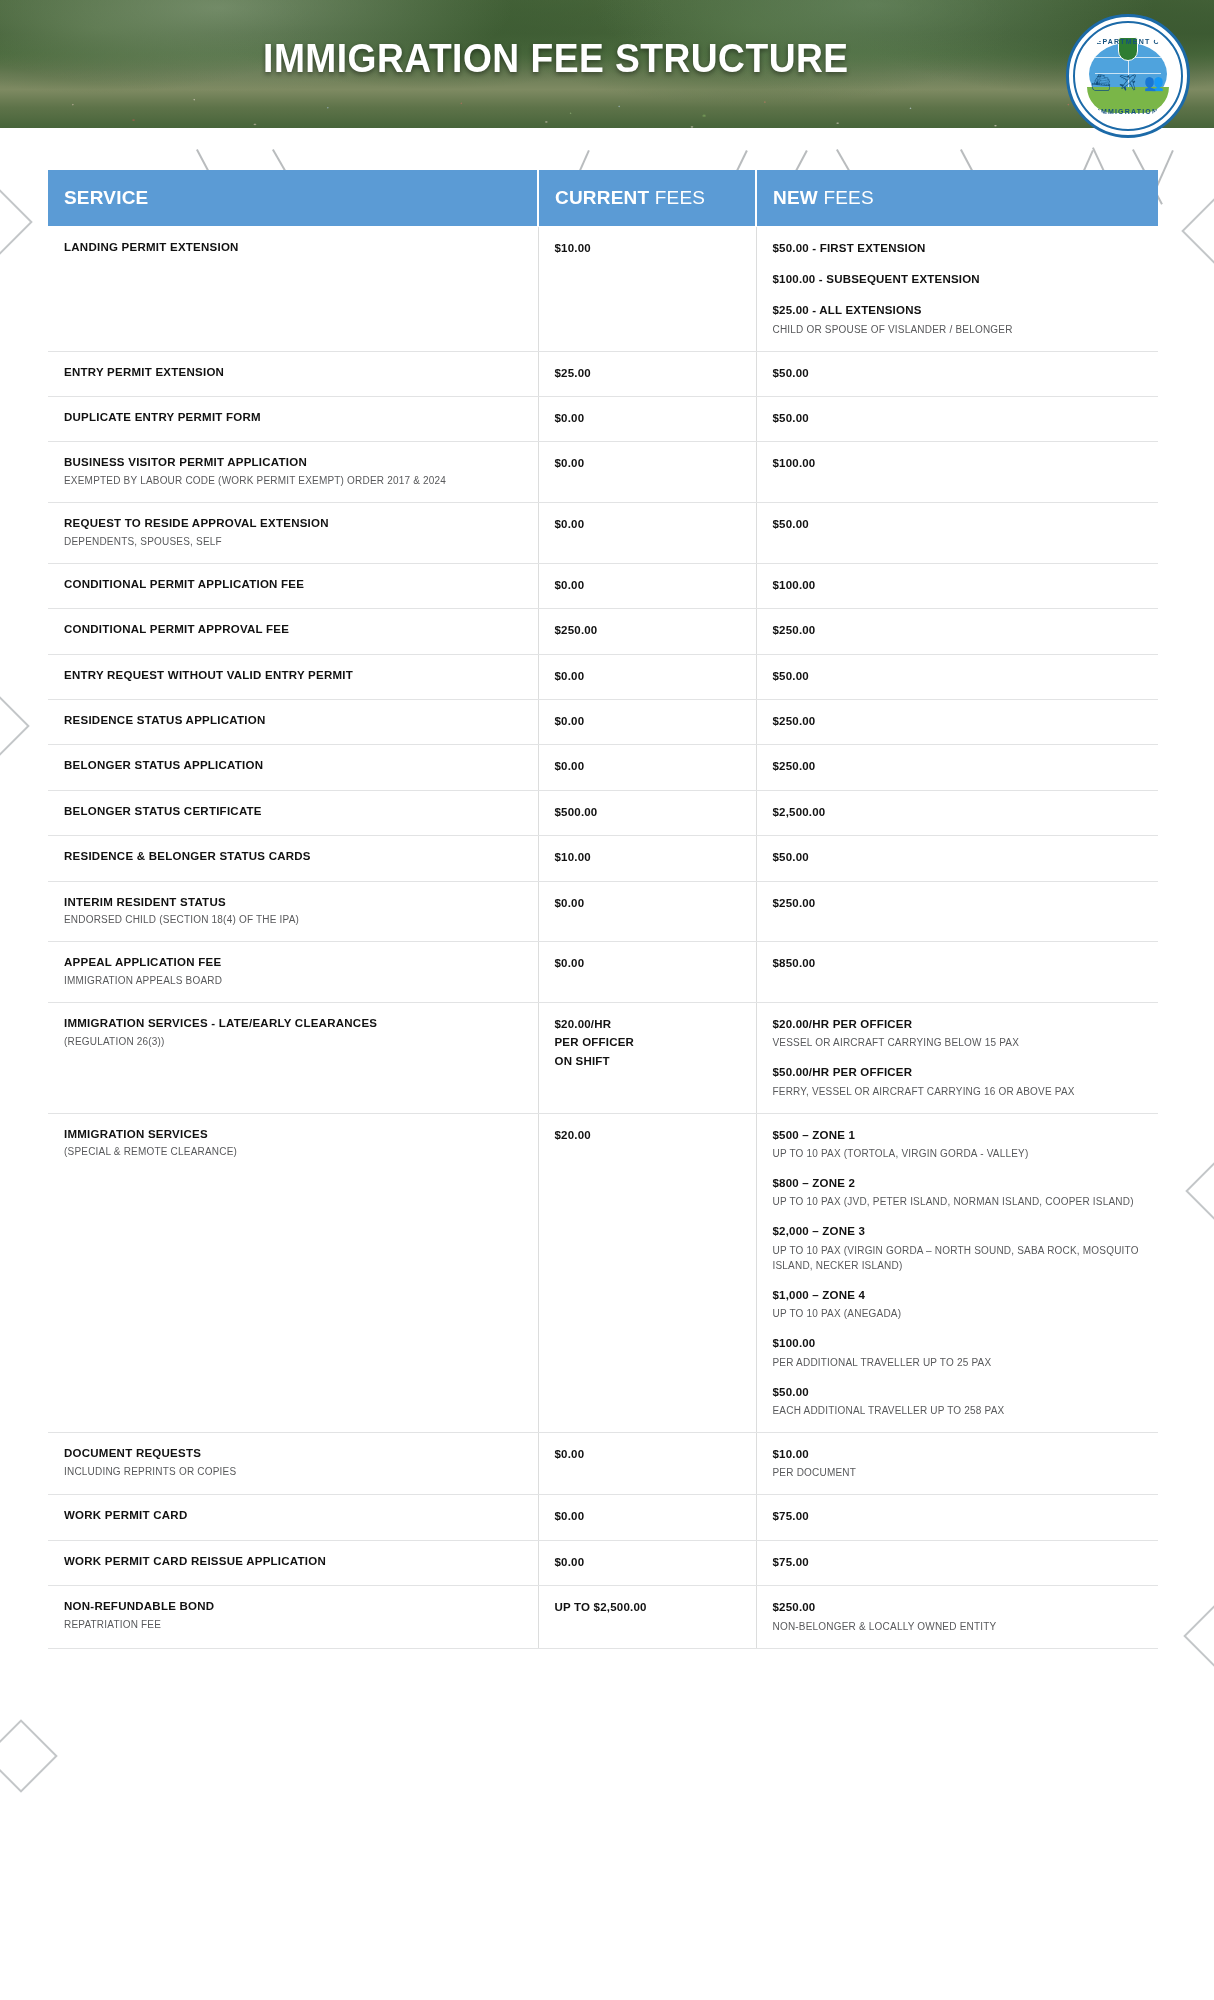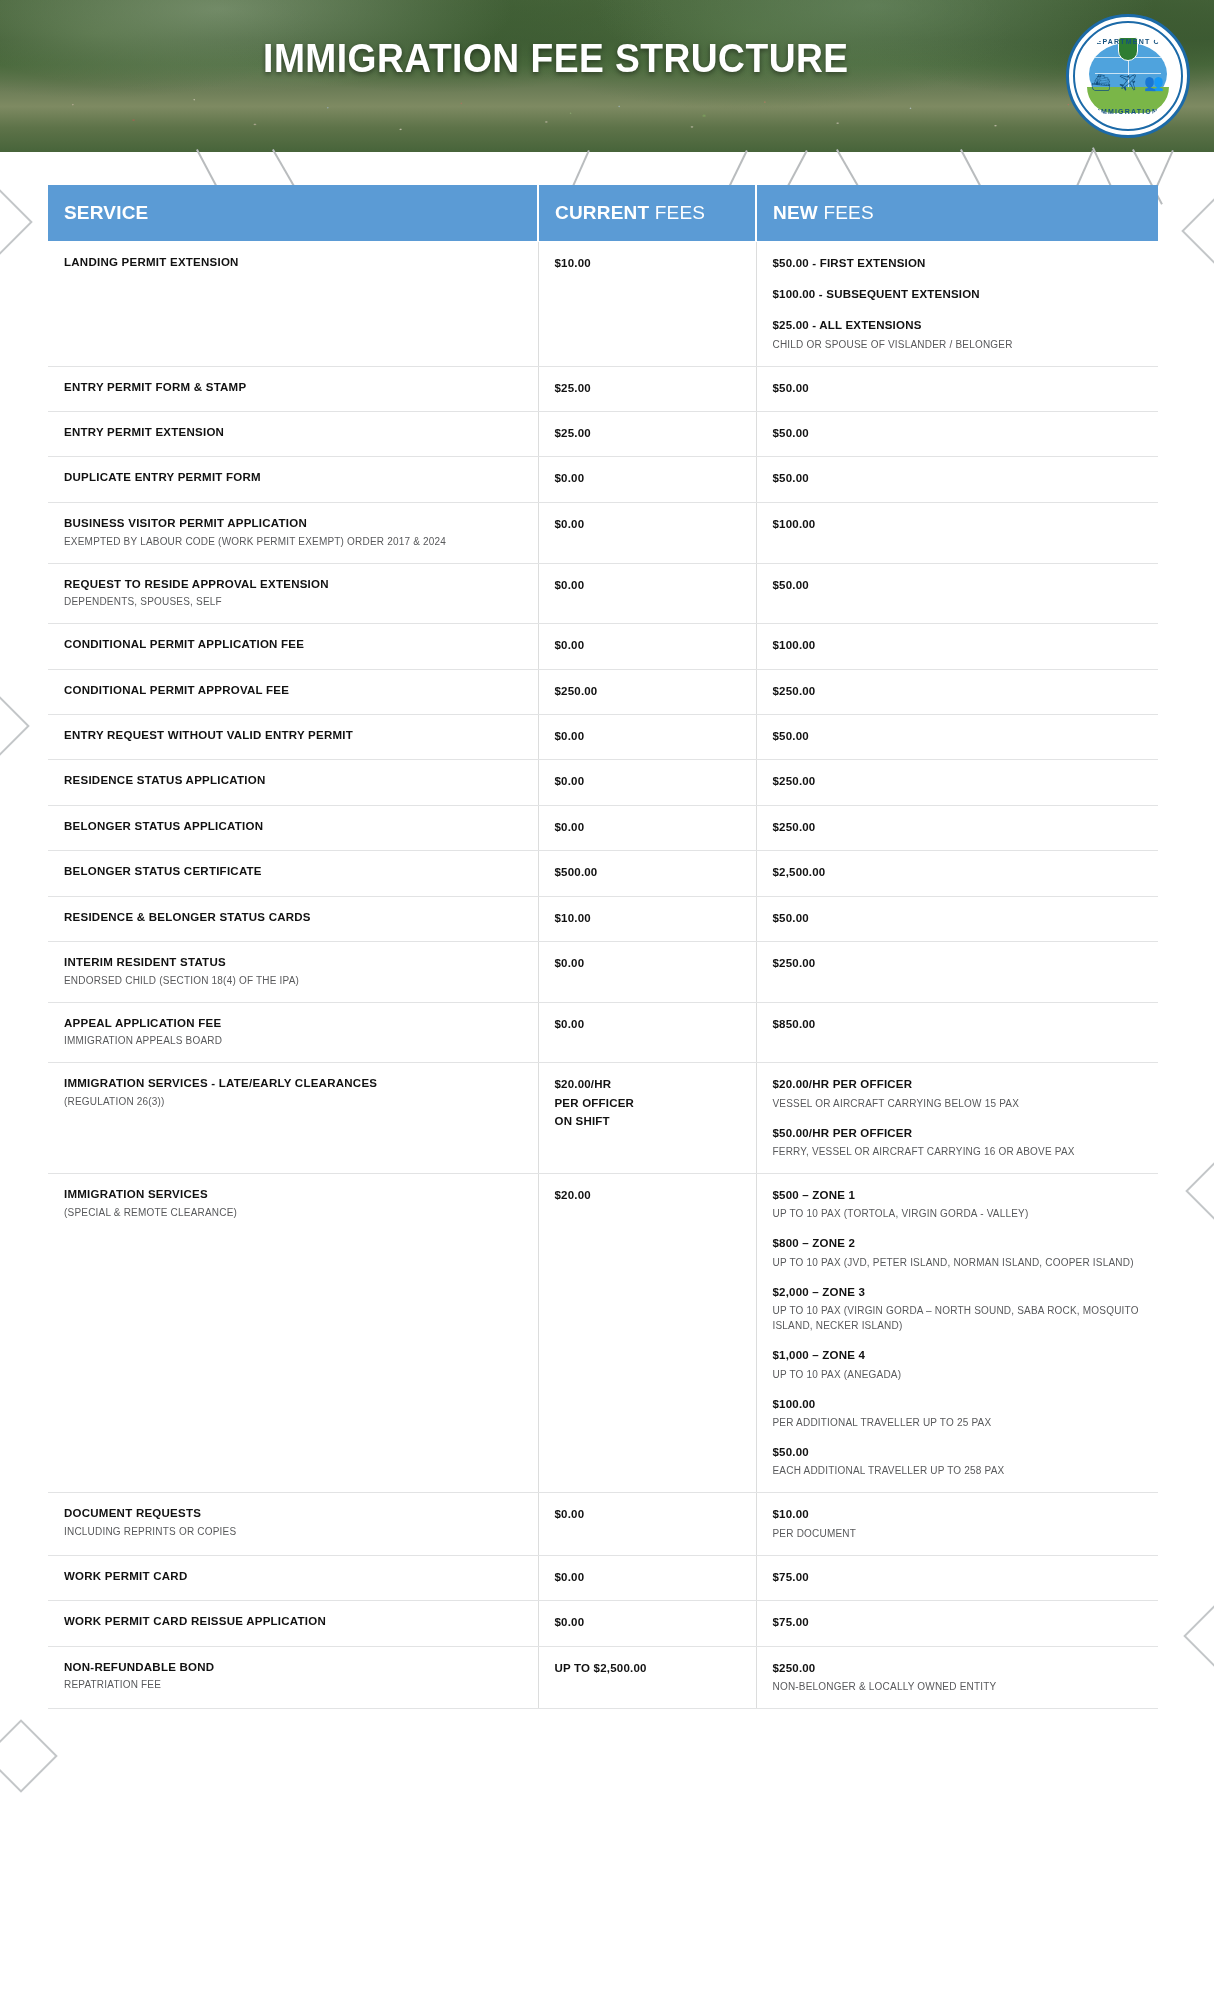--- a/index.html
+++ b/index.html
@@ -7,21 +7,21 @@
     width: 1214px;
     background: #ffffff;
     font-family: "Liberation Sans", sans-serif;
   }
   body { position: relative; width: 1214px; height: 2000px; overflow: hidden; }
 
   
   .hero {
     position: relative;
     width: 1214px;
-    height: 152px;
+    height: 128px;
     overflow: hidden;
     background: #35502f;
   }
   .hero-photo {
     position: absolute;
     inset: 0;
     background:
       
       radial-gradient(ellipse 420px 120px at 18% 6%, rgba(150,170,140,.55), rgba(0,0,0,0) 70%),
       radial-gradient(ellipse 400px 130px at 72% 4%, rgba(120,150,115,.5), rgba(0,0,0,0) 70%),
@@ -173,21 +173,21 @@
     width: 2px;
     background: #b9bcbe;
     transform-origin: top left;
     pointer-events: none;
   }
 
   
   .table-wrap {
     position: absolute;
     left: 48px;
-    top: 185px;
+    top: 170px;
     width: 1110px;
   }
   table.fees {
     width: 1110px;
     border-collapse: collapse;
     table-layout: fixed;
   }
   table.fees col.c-service { width: 490px; }
   table.fees col.c-current { width: 218px; }
   table.fees col.c-new     { width: 402px; }
@@ -334,35 +334,20 @@
               <div class="amt">$100.00 - SUBSEQUENT EXTENSION</div>
             </div>
             <div class="blk">
               <div class="amt">$25.00 - ALL EXTENSIONS</div>
               <div class="sub">CHILD OR SPOUSE OF VISLANDER / BELONGER</div>
             </div>
           </td>
         </tr>
         <tr>
           <td style="height: 42px;">
-            <div class="ttl">ENTRY PERMIT FORM &amp; STAMP</div>
-          </td>
-          <td class="currentcell">
-            <div class="blk">
-              <div class="amt">$25.00</div>
-            </div>
-          </td>
-          <td class="newcell">
-            <div class="blk">
-              <div class="amt">$50.00</div>
-            </div>
-          </td>
-        </tr>
-        <tr>
-          <td style="height: 42px;">
             <div class="ttl">ENTRY PERMIT EXTENSION</div>
           </td>
           <td class="currentcell">
             <div class="blk">
               <div class="amt">$25.00</div>
             </div>
           </td>
           <td class="newcell">
             <div class="blk">
               <div class="amt">$50.00</div>

